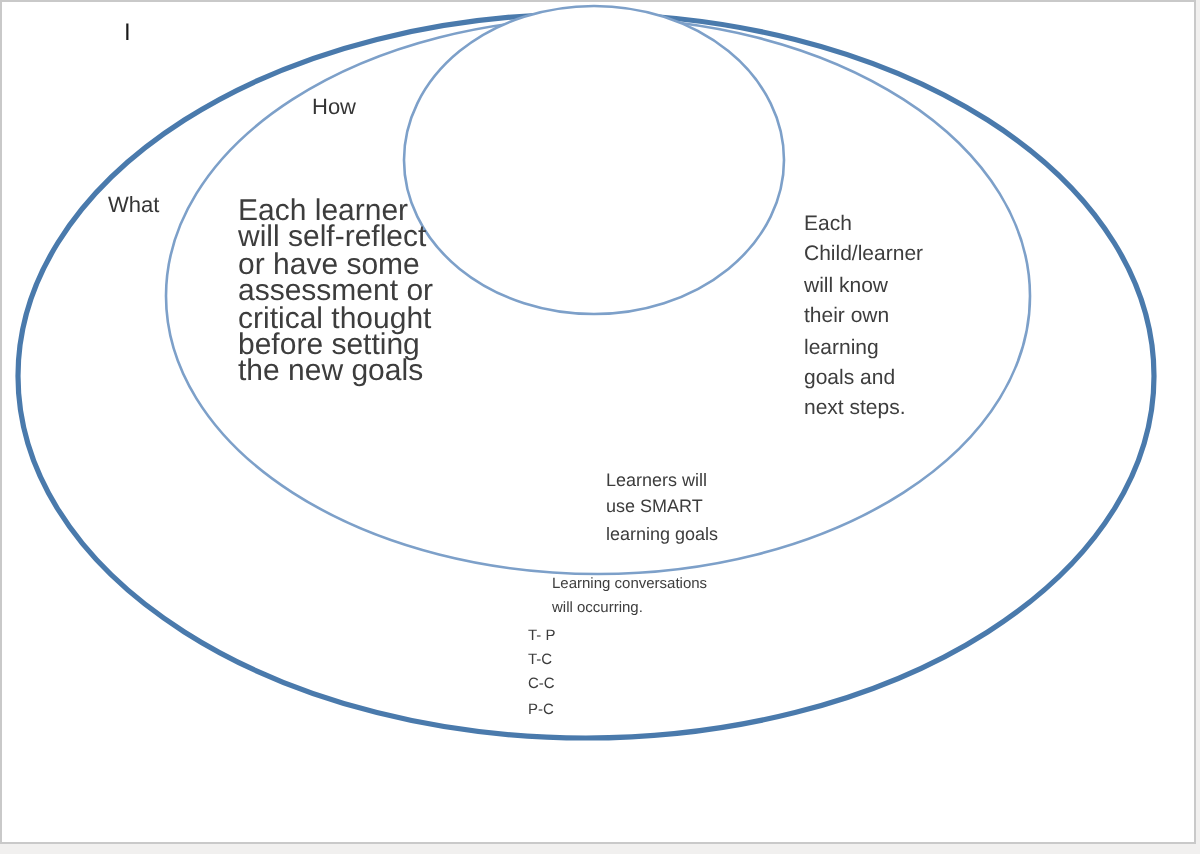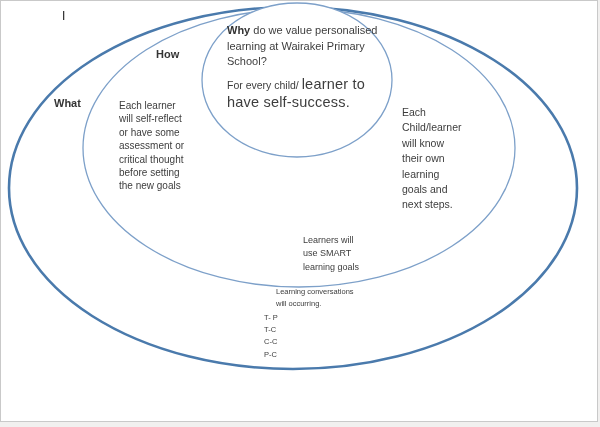--- a/index.html
+++ b/index.html
@@ -30,21 +30,21 @@
     white-space: pre-line;
   }
   .cursor {
     position: absolute;
     left: 62px; top: 9px;
     font-size: 12px;
     color: #1a1a1a;
     font-weight: 400;
   }
   .ring-label {
-    font-weight: bold;
+    font-weight: normal;
     font-size: 11px;
     color: #353535;
   }
   .label-what { left: 54px; top: 97px; }
   .label-how  { left: 156px; top: 48px; }
 
   .why-block {
     position: absolute;
     left: 227px; top: 23px;
     width: 152px;
@@ -61,21 +61,21 @@
     font-size: 10.5px;
     line-height: 17px;
   }
   .why-p2 .big {
     font-size: 14.5px;
     letter-spacing: 0.2px;
   }
 
   .note-each-learner {
     left: 119px; top: 99px;
-    font-size: 10px; line-height: 13.4px;
+    font-size: 15px; line-height: 13.4px;
   }
   .note-learners-can {
     left: 182px; top: 204px;
     font-size: 9px; line-height: 13.4px;
   }
   .note-learners-smart {
     left: 303px; top: 190px;
     font-size: 9px; line-height: 13.4px; margin-top: 44px;
   }
   .note-each-child {
@@ -105,24 +105,20 @@
     <ellipse cx="293" cy="188" rx="284" ry="181" fill="none" stroke-width="2.6" stroke="#4a7aac"></ellipse>
     <ellipse cx="299" cy="148" rx="216" ry="139" fill="none" stroke-width="1.3" stroke="#7da0c9"></ellipse>
     <ellipse cx="297" cy="80" rx="95" ry="77" fill="#ffffff" stroke-width="1.3" stroke="#7da0c9"></ellipse>
   </svg>
 
   <span class="cursor">I</span>
 
   <span class="note ring-label label-what">What</span>
   <span class="note ring-label label-how">How</span>
 
-  <div class="why-block">
-    <p class="why-p1"><b>Why</b><span> do we value personalised learning at Wairakei Primary School?</span></p>
-    <p class="why-p2"><span>For every child/ </span><span class="big">learner to have self-success.</span></p>
-  </div>
 
   <div class="note note-each-learner">Each learner
 will self-reflect
 or have some
 assessment or
 critical thought
 before setting
 the new goals</div>
 
 

